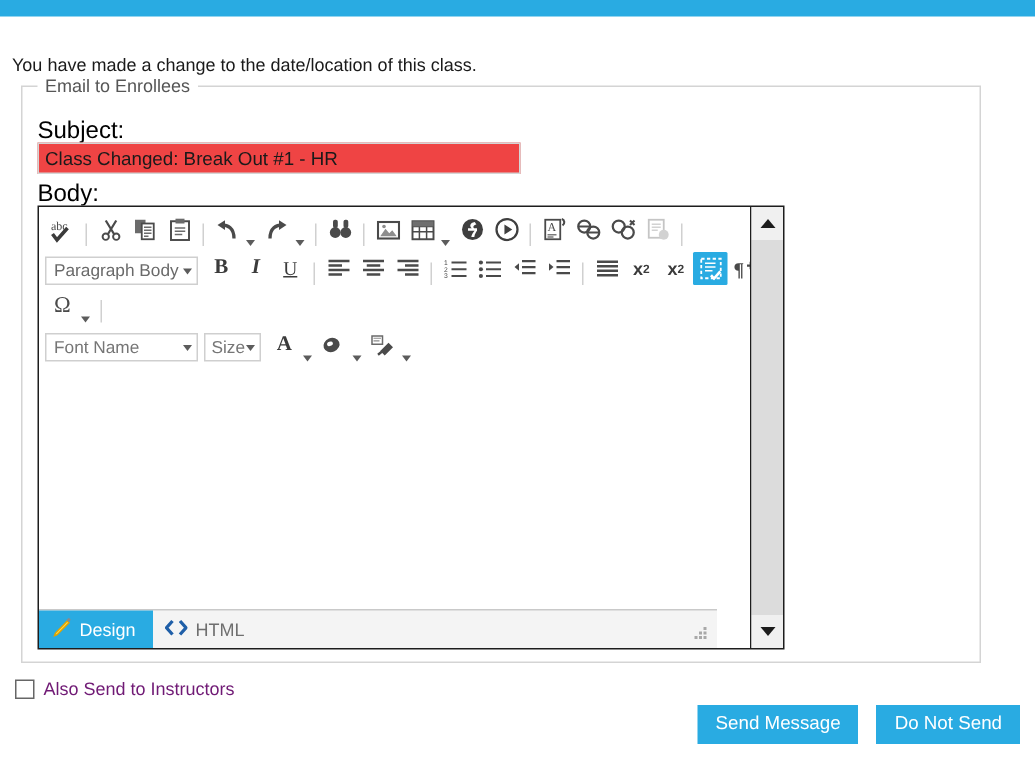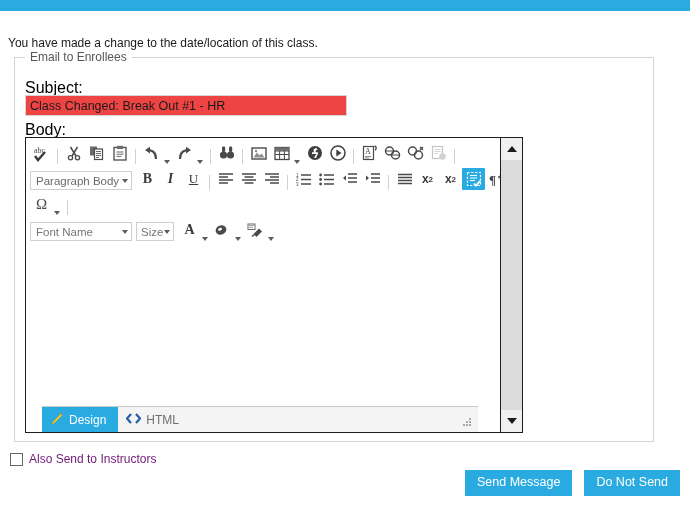--- a/index.html
+++ b/index.html
@@ -204,21 +204,21 @@
     width: 0; height: 0;
     border-left: 5px solid transparent;
     border-right: 5px solid transparent;
   }
   .chev.up { border-bottom: 6px solid #1c1c1c; }
   .chev.down { border-top: 6px solid #1c1c1c; }
 
   
   .ed-tabs {
     position: absolute;
-    left: 16px; right: 22px; bottom: 0;
+    left: 0; right: 22px; bottom: 0;
     height: 25px;
     background: #f4f4f4;
     border-top: 1px solid #c9c9c9;
     display: flex;
     align-items: stretch;
   }
   .ed-tab {
     display: flex;
     align-items: center;
     gap: 5px;

